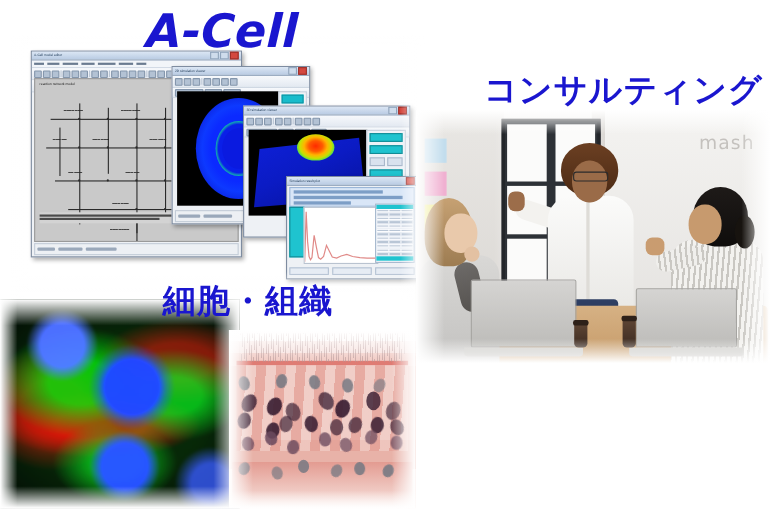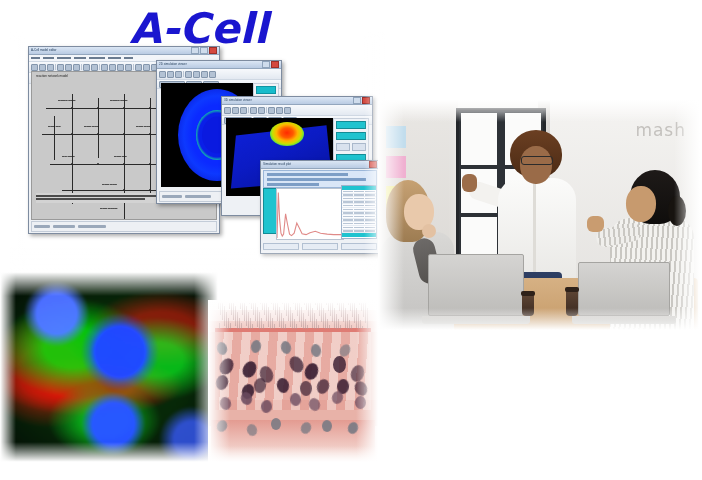--- a/index.html
+++ b/index.html
@@ -228,20 +228,22 @@
       linear-gradient(to left,#fff 0,rgba(255,255,255,0) 22px),
       linear-gradient(to top,#fff 0,rgba(255,255,255,0) 16px),
       linear-gradient(to bottom,#fff 0,rgba(255,255,255,0) 26px);}
 </style>
 </head>
 <body>
 
 <div class="stage">
 
   <div class="hdg" id="title-acell">A-Cell</div>
+  <div class="hdg" id="label-consulting">コンサルティング</div>
+  <div class="hdg" id="label-cells">細胞・組織</div>
 
   <div id="software-collage">
 
     <div class="win" id="win-model">
       <div class="win-tb">
         <span class="tt">A-Cell model editor</span>
         <span class="btns">
           <b class="b"></b>
           <b class="b"></b>
           <b class="b cl"></b>

